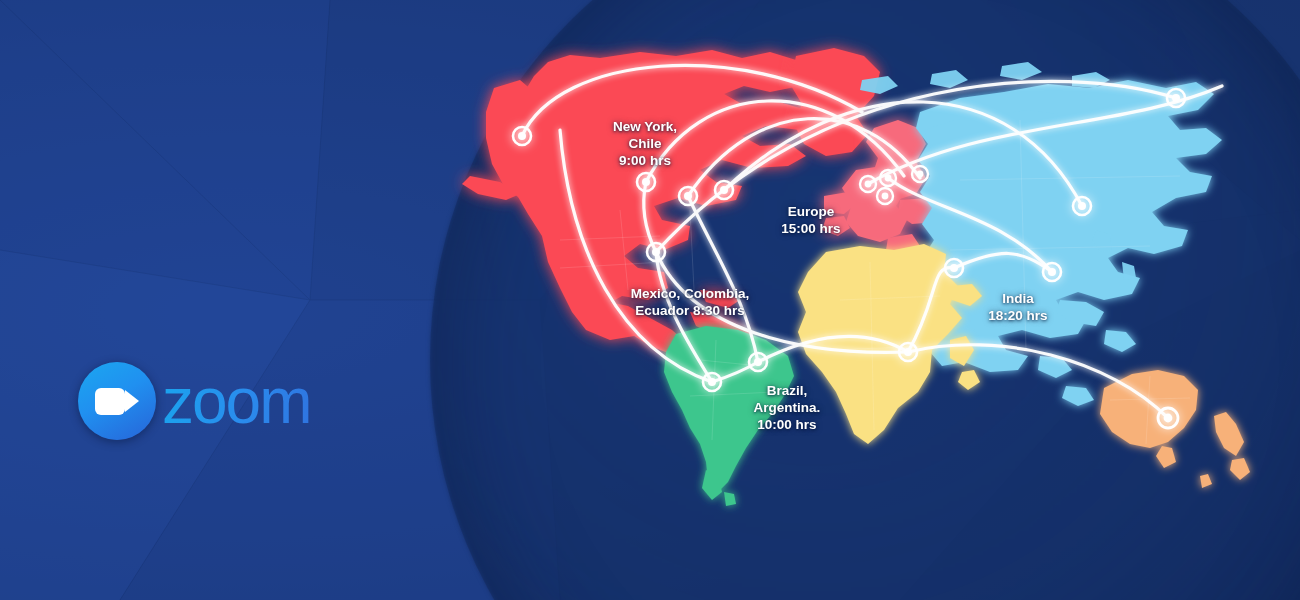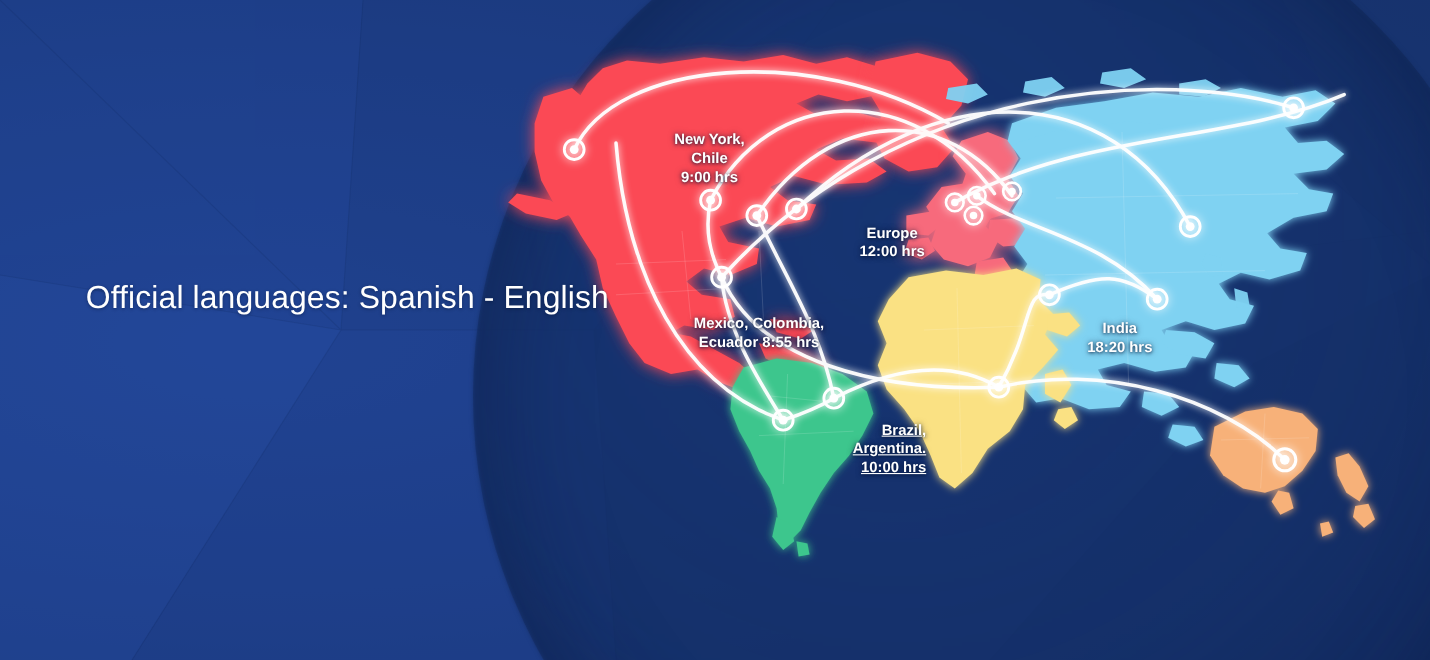--- a/index.html
+++ b/index.html
@@ -76,21 +76,21 @@
     -webkit-text-fill-color:transparent;
   }
 
   
   .mlabel{
     position:absolute;color:#ffffff;font-weight:700;font-size:13.5px;line-height:17px;
     text-shadow:0 1px 3px rgba(6,20,52,.75), 0 0 6px rgba(6,20,52,.55);
     white-space:pre-line;
   }
   .mlabel.c{text-align:center;}
-  .mlabel.l{text-align:right;text-decoration:underline;}
+  .mlabel.l{text-align:center;}
   #lbl-newyork{left:585px;top:118px;width:120px;}
   #lbl-mexico{left:625px;top:285px;width:130px;}
   #lbl-brazil{left:732px;top:382px;width:110px;}
   #lbl-europe{left:762px;top:203px;width:98px;}
   #lbl-india{left:965px;top:290px;width:106px;}
   #lbl-japan{left:1112px;top:272px;width:96px;}
 </style>
 </head>
 <body>
 
@@ -353,27 +353,35 @@
           <circle cx="1168" cy="418" r="4.4" fill="#ffffff"></circle>
         </g>
       </g>
     </svg>
   </div>
 
   <div class="mlabel c" id="lbl-newyork">New York,
 Chile
 9:00 hrs</div>
   <div class="mlabel c" id="lbl-mexico">Mexico, Colombia,
-Ecuador 8:55 hrs</div>
+Ecuador 8:30 hrs</div>
   <div class="mlabel l" id="lbl-brazil">Brazil,
 Argentina.
 10:00 hrs</div>
   <div class="mlabel c" id="lbl-europe">Europe
-12:00 hrs</div>
+15:00 hrs</div>
   <div class="mlabel c" id="lbl-india">India
 18:20 hrs</div>
 
   <div class="copy">
-    <div>Official languages: Spanish - English</div>
   </div>
 
+  <div class="zoom-logo">
+    <div class="zoom-mark">
+      <div class="zoom-cam">
+        <div class="body"></div>
+        <div class="lens"></div>
+      </div>
+    </div>
+    <div class="zoom-word">zoom</div>
+  </div>
 
 </div>
 
 </body></html>

